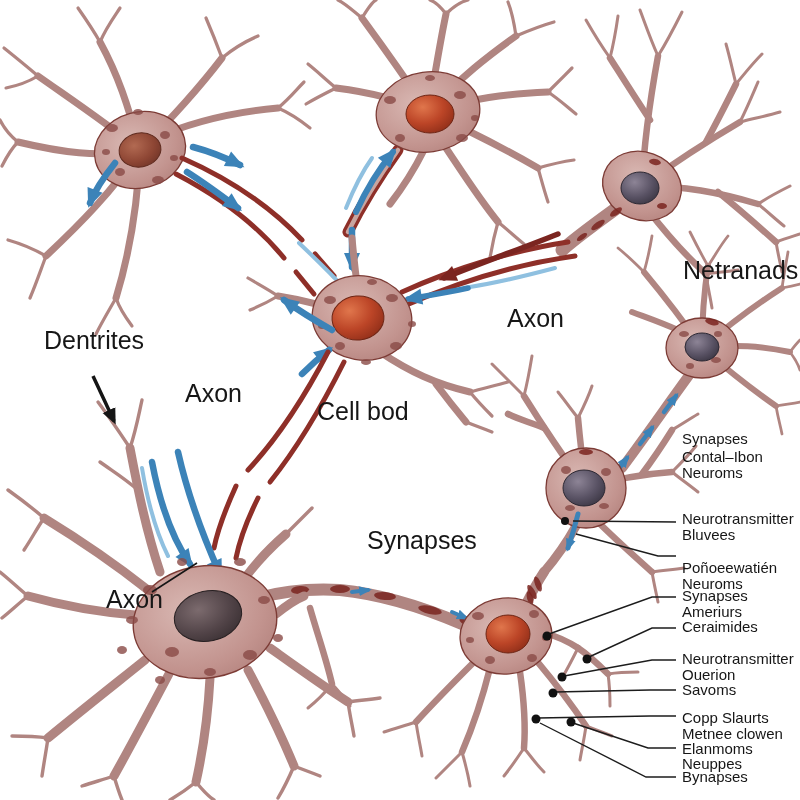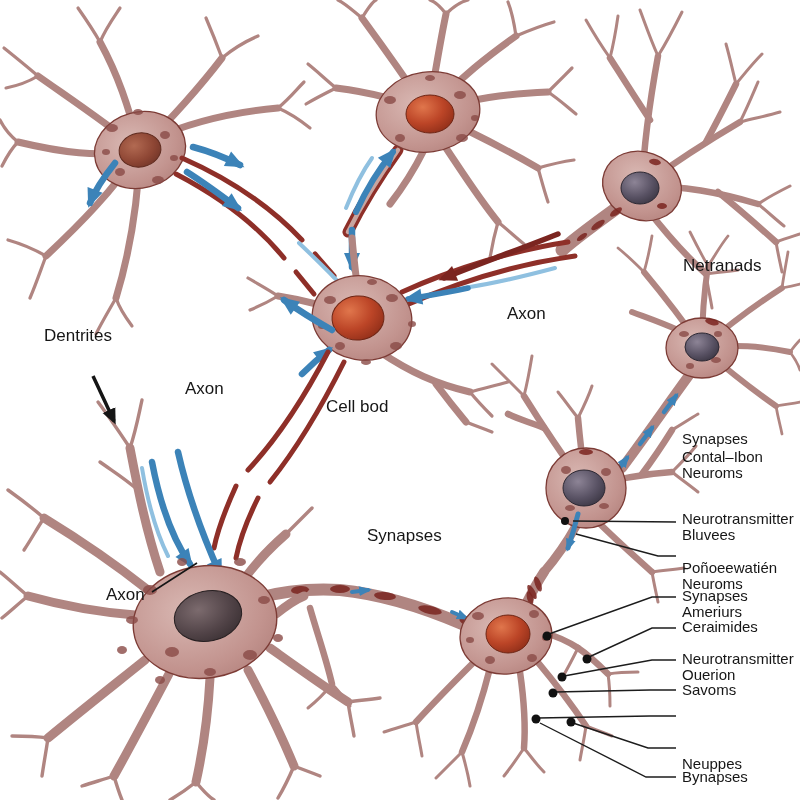--- a/index.html
+++ b/index.html
@@ -1,19 +1,19 @@
 <!DOCTYPE html>
 <html><head>
 <meta charset="utf-8">
 <style>
   html,body{margin:0;padding:0;background:#fff;}
   #stage{position:relative;width:800px;height:800px;background:#ffffff;overflow:hidden;
          font-family:"Liberation Sans",sans-serif;}
   svg{position:absolute;left:0;top:0;}
-  .lbl{position:absolute;color:#161616;font-size:17px;white-space:nowrap;}
+  .lbl{position:absolute;color:#161616;font-size:25px;white-space:nowrap;}
   .rl{position:absolute;left:682px;color:#161616;font-size:15px;line-height:15.5px;white-space:nowrap;}
   .rl span{display:block;}
 </style>
 </head>
 <body>
 
 <div id="stage">
 
 <svg width="800" height="800" viewBox="0 0 800 800">
   <defs>
@@ -453,21 +453,21 @@
     <circle cx="587" cy="659" r="4.5"></circle>
     <circle cx="562" cy="677" r="4.5"></circle>
     <circle cx="553" cy="693" r="4.5"></circle>
     <circle cx="536" cy="719" r="4.5"></circle>
     <circle cx="571" cy="722" r="4.5"></circle>
   </g>
 </svg>
 
 <div class="lbl" style="left:44px;top:326px">Dentrites</div>
 <div class="lbl" style="left:185px;top:379px">Axon</div>
-<div class="lbl" style="left:326px;top:397px">Cell bod</div>
+<div class="lbl" style="left:317px;top:397px">Cell bod</div>
 <div class="lbl" style="left:507px;top:304px">Axon</div>
 <div class="lbl" style="left:683px;top:256px">Netranads</div>
 <div class="lbl" style="left:367px;top:526px">Synapses</div>
 <div class="lbl" style="left:106px;top:585px">Axon</div>
 
 <div class="rl" style="top:431px">
   <span>Synapses</span>
 </div>
 <div class="rl" style="top:449px">
   <span>Contal–Ibon</span>
@@ -484,20 +484,25 @@
 <div class="rl" style="top:588px">
   <span>Synapses</span>
   <span>Ameriurs</span>
   <span>Ceraimides</span>
 </div>
 <div class="rl" style="top:651px">
   <span>Neurotransmitter</span>
   <span>Ouerion</span>
   <span>Savoms</span>
 </div>
+<div class="rl" style="top:710px">
+  <span>Copp Slaurts</span>
+  <span>Metnee clowen</span>
+  <span>Elanmoms</span>
+</div>
 <div class="rl" style="top:756px">
   <span>Neuppes</span>
 </div>
 <div class="rl" style="top:769px">
   <span>Bynapses</span>
 </div>
 
 </div>
 
 </body></html>

